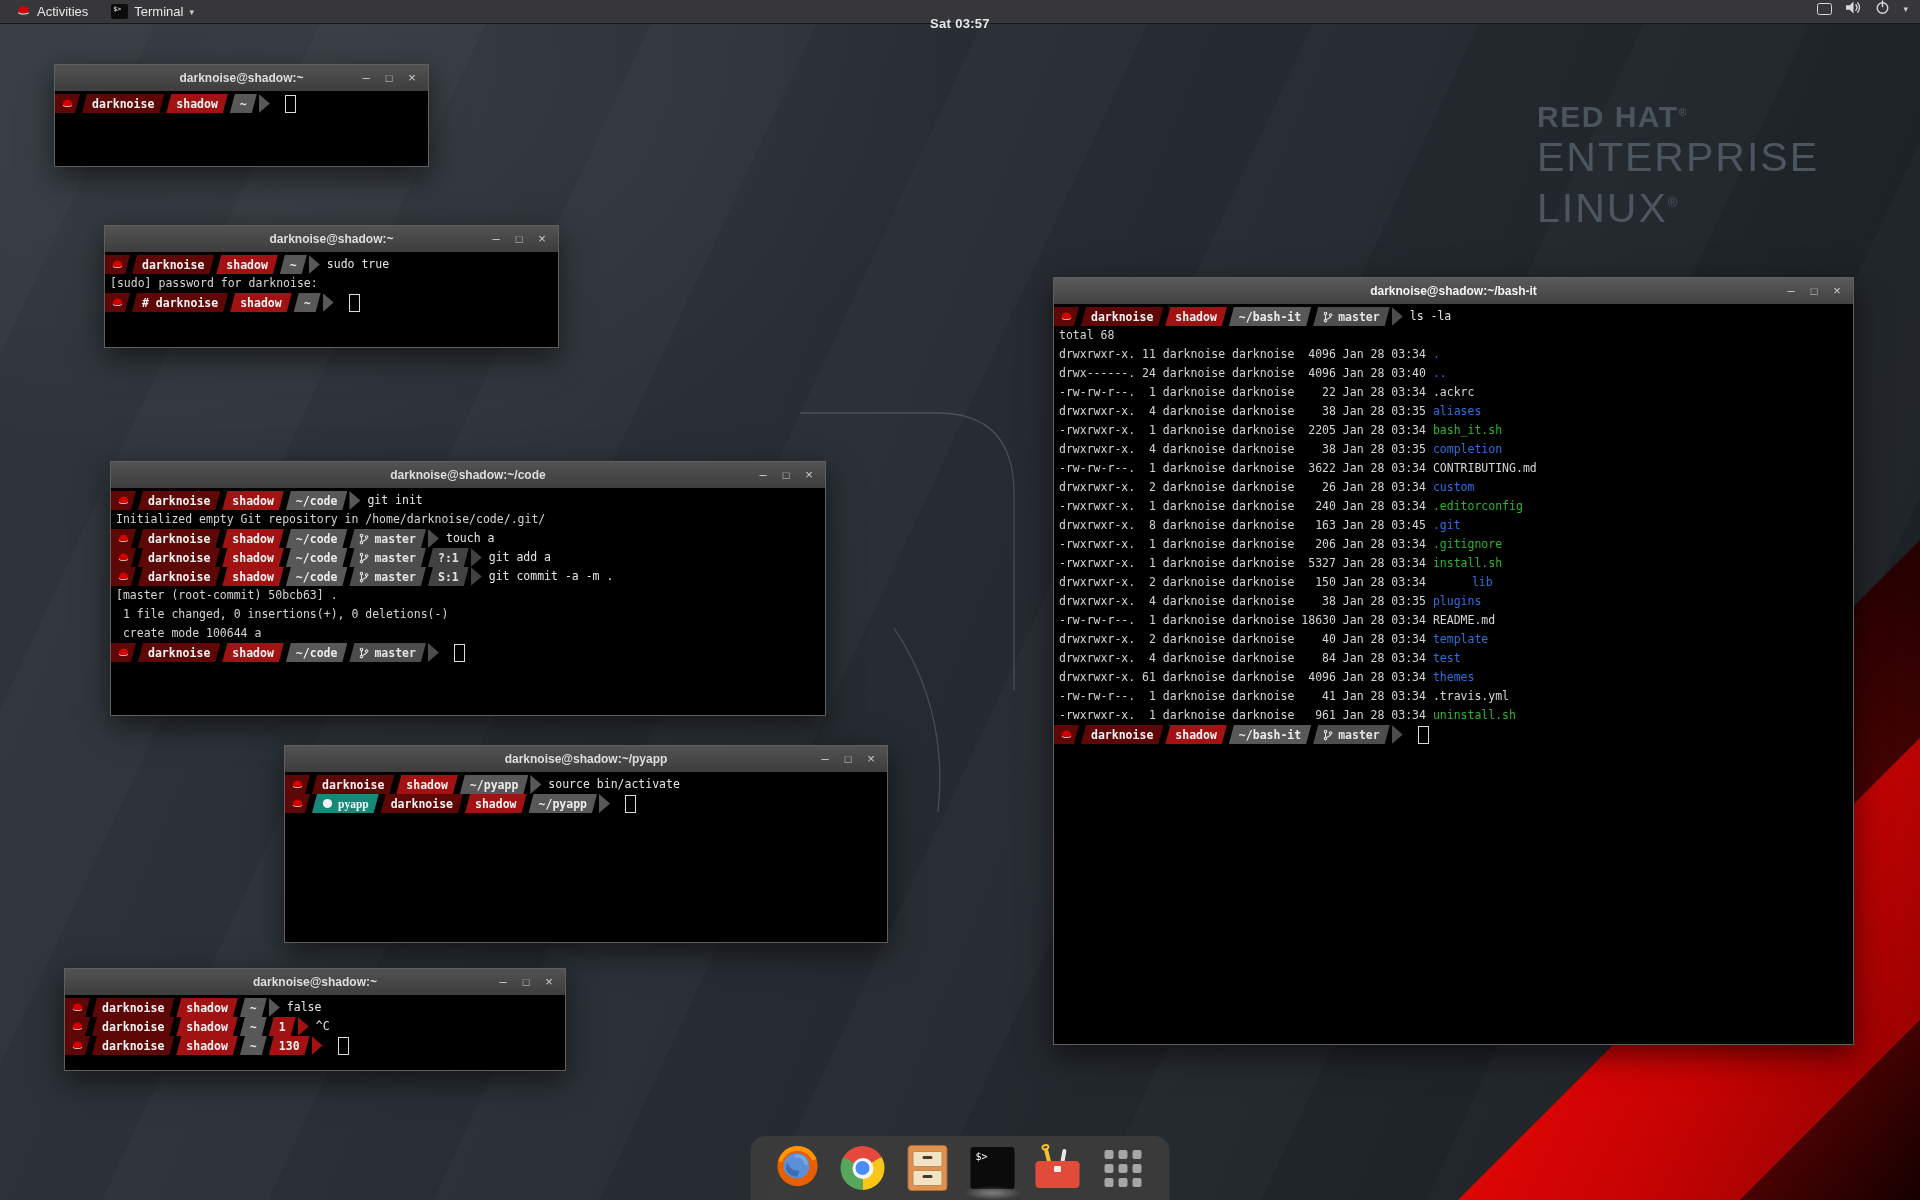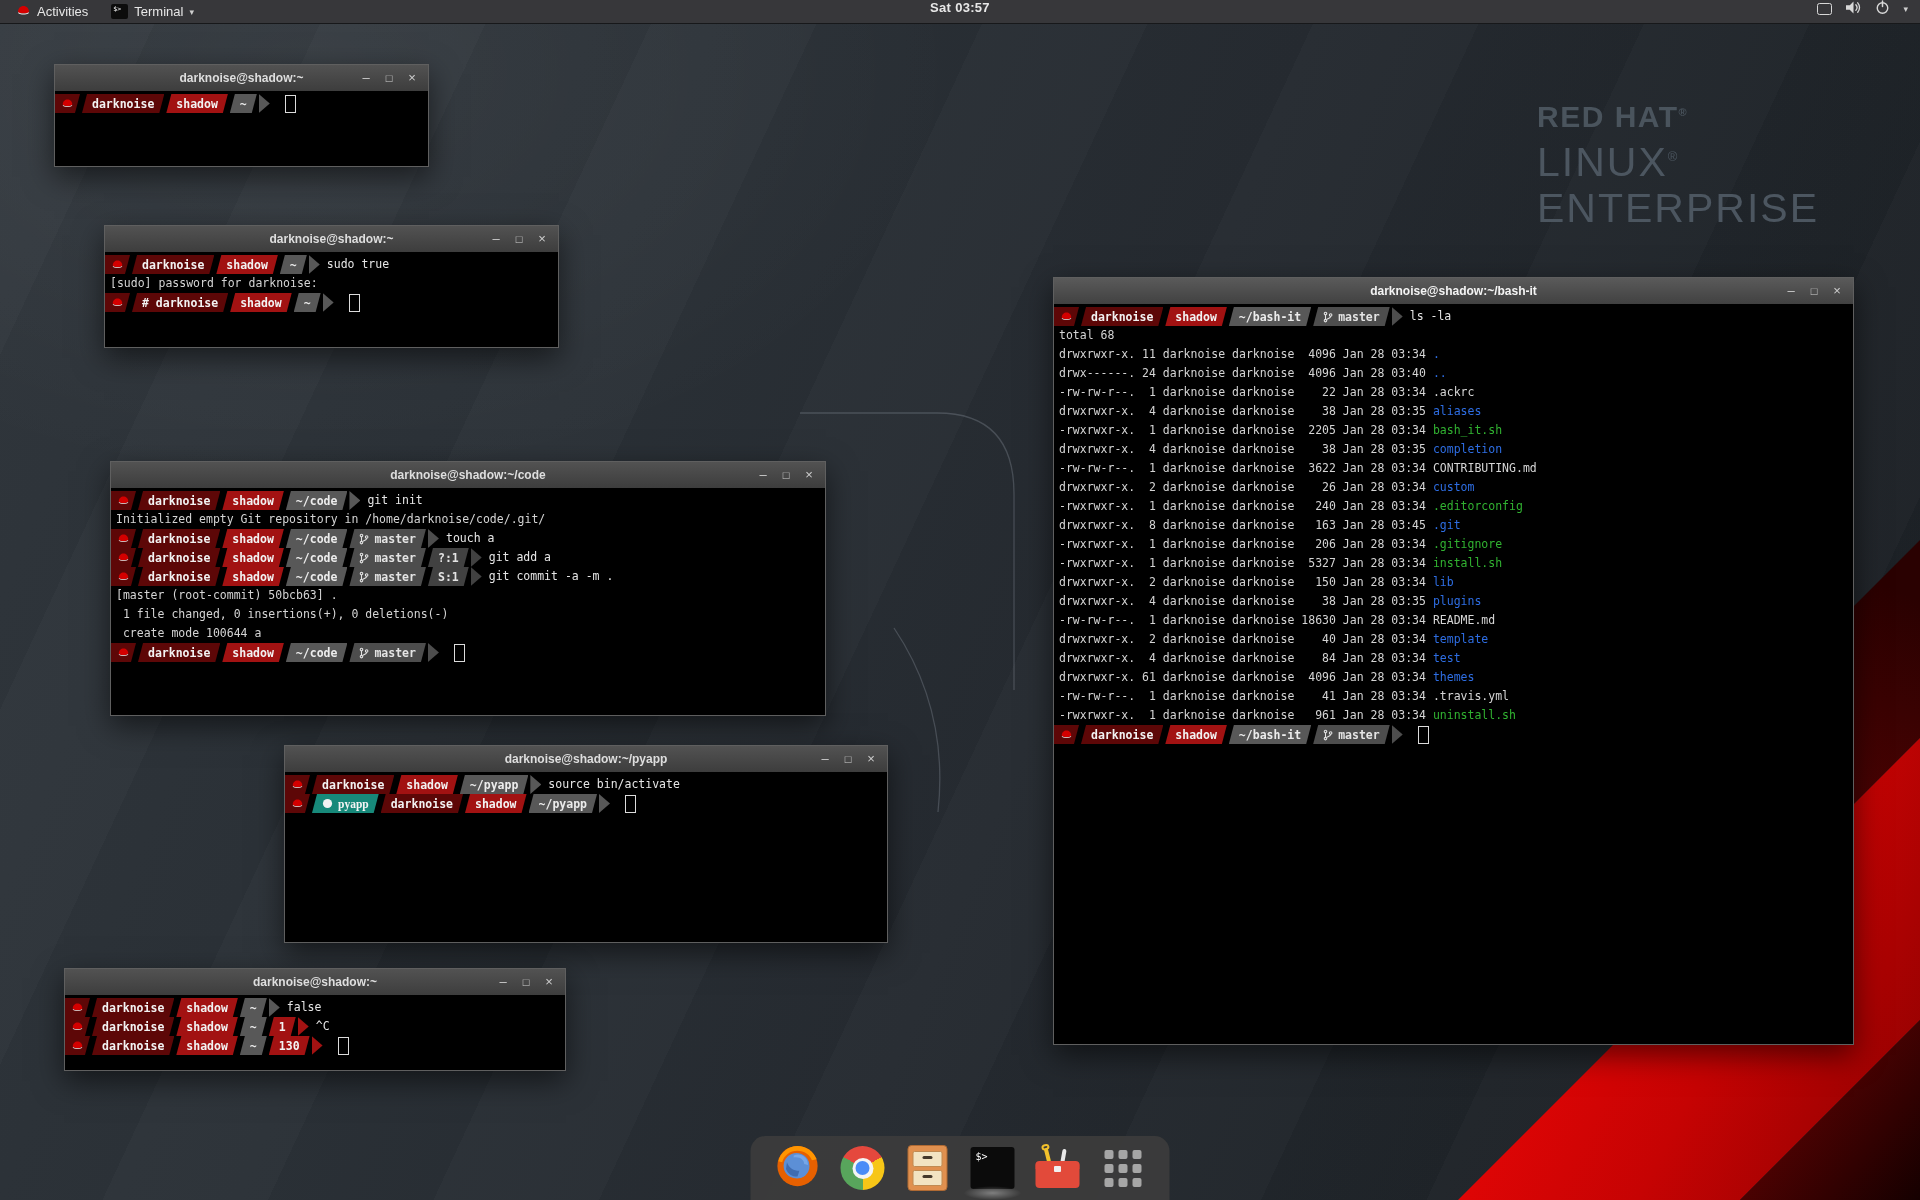--- a/index.html
+++ b/index.html
@@ -14,21 +14,21 @@
   
   .topbar{position:absolute;left:0;top:0;right:0;height:23px;background:#37373a;
     border-bottom:1px solid #17181a;display:flex;align-items:flex-start;color:#e7e7e7;
     font-size:13px;z-index:50;}
   .tb-left{display:flex;align-items:center;gap:6px;padding-left:8px;}
   .tb-activities{display:flex;align-items:center;gap:6px;padding:0 8px;height:23px;cursor:pointer;}
   .tb-appmenu{display:flex;align-items:center;gap:6px;padding:0 9px;height:23px;cursor:pointer;}
   .tb-tile{width:17px;height:15px;background:#0c0c0c;border-radius:2px;color:#fff;
     font:6.5px "DejaVu Sans Mono",monospace;padding:1px 0 0 2px;box-sizing:border-box;}
   .tb-chevron{font-size:9px;color:#cfcfcf;}
-  .tb-clock{position:absolute;left:50%;transform:translateX(-50%);font-weight:bold;font-size:13px;letter-spacing:.3px;cursor:pointer;}
+  .tb-clock{position:absolute;left:50%;transform:translateX(-50%);font-weight:bold;font-size:13px;letter-spacing:.3px;cursor:pointer;margin-top:16px;}
   .tb-right{margin-left:auto;display:flex;align-items:center;gap:13px;padding-right:12px;}
   .icon-display{width:13px;height:10px;border:1.6px solid #d8d8d8;border-radius:2.5px;}
   
   .rhel{position:absolute;left:1537px;top:100px;color:#4a545d;user-select:none;}
   .rhel .brand{font-weight:bold;font-size:30px;letter-spacing:1.5px;}
   .rhel .brand sup{font-size:11px;}
   .rhel .thin{font-size:41px;letter-spacing:2px;line-height:46px;color:#4c5660;}
   .rhel .thin sup{font-size:13px;}
   
   .window{position:absolute;background:#000;border:1px solid #5f5f5f;
@@ -111,22 +111,22 @@
     </g>
     <g>
       <polygon points="1700,760 1920,540 1920,738 1700,958" fill="url(#gWedge)"></polygon>
       <polygon points="1458,1200 1920,738 1920,1020 1740,1200" fill="url(#gBright)"></polygon>
       <polygon points="1740,1200 1920,1020 1920,1200" fill="url(#gCorner)"></polygon>
     </g>
   </svg>
 
   <div class="rhel">
     <div class="brand"><span>RED HAT</span><sup>®</sup></div>
+    <div class="thin">ENTERPRISE</div>
     <div class="thin"><span>LINUX</span><sup>®</sup></div>
-    <div class="thin">ENTERPRISE</div>
   </div>
 
   <div id="windows">
       <div class="window" style="left: 54px; top: 64px; width: 373px; height: 101px;">
         <div class="titlebar">
           <span>darknoise@shadow:~</span>
           <span class="winbtns">
             <span class="winbtn">–</span>
             <span class="winbtn max">□</span>
             <span class="winbtn">×</span>
@@ -406,21 +406,21 @@
           <div class="oline"><span>-rw-rw-r--.  1 darknoise darknoise    22 Jan 28 03:34 </span><span style="color: rgb(214, 214, 214);">.ackrc</span></div>
           <div class="oline"><span>drwxrwxr-x.  4 darknoise darknoise    38 Jan 28 03:35 </span><span style="color: rgb(46, 110, 228);">aliases</span></div>
           <div class="oline"><span>-rwxrwxr-x.  1 darknoise darknoise  2205 Jan 28 03:34 </span><span style="color: rgb(49, 178, 49);">bash_it.sh</span></div>
           <div class="oline"><span>drwxrwxr-x.  4 darknoise darknoise    38 Jan 28 03:35 </span><span style="color: rgb(46, 110, 228);">completion</span></div>
           <div class="oline"><span>-rw-rw-r--.  1 darknoise darknoise  3622 Jan 28 03:34 </span><span style="color: rgb(214, 214, 214);">CONTRIBUTING.md</span></div>
           <div class="oline"><span>drwxrwxr-x.  2 darknoise darknoise    26 Jan 28 03:34 </span><span style="color: rgb(46, 110, 228);">custom</span></div>
           <div class="oline"><span>-rwxrwxr-x.  1 darknoise darknoise   240 Jan 28 03:34 </span><span style="color: rgb(49, 178, 49);">.editorconfig</span></div>
           <div class="oline"><span>drwxrwxr-x.  8 darknoise darknoise   163 Jan 28 03:45 </span><span style="color: rgb(46, 110, 228);">.git</span></div>
           <div class="oline"><span>-rwxrwxr-x.  1 darknoise darknoise   206 Jan 28 03:34 </span><span style="color: rgb(49, 178, 49);">.gitignore</span></div>
           <div class="oline"><span>-rwxrwxr-x.  1 darknoise darknoise  5327 Jan 28 03:34 </span><span style="color: rgb(49, 178, 49);">install.sh</span></div>
-          <div class="oline"><span>drwxrwxr-x.  2 darknoise darknoise   150 Jan 28 03:34 </span><span style="color: rgb(46, 110, 228);">lib</span></div>
+          <div class="oline"><span>drwxrwxr-x.  2 darknoise darknoise   150 Jan 28 03:34 </span><span style="color: rgb(46, 110, 228); margin-left: 39px;">lib</span></div>
           <div class="oline"><span>drwxrwxr-x.  4 darknoise darknoise    38 Jan 28 03:35 </span><span style="color: rgb(46, 110, 228);">plugins</span></div>
           <div class="oline"><span>-rw-rw-r--.  1 darknoise darknoise 18630 Jan 28 03:34 </span><span style="color: rgb(214, 214, 214); text-align: right;">README.md</span></div>
           <div class="oline"><span>drwxrwxr-x.  2 darknoise darknoise    40 Jan 28 03:34 </span><span style="color: rgb(46, 110, 228);">template</span></div>
           <div class="oline"><span>drwxrwxr-x.  4 darknoise darknoise    84 Jan 28 03:34 </span><span style="color: rgb(46, 110, 228);">test</span></div>
           <div class="oline"><span>drwxrwxr-x. 61 darknoise darknoise  4096 Jan 28 03:34 </span><span style="color: rgb(46, 110, 228);">themes</span></div>
           <div class="oline"><span>-rw-rw-r--.  1 darknoise darknoise    41 Jan 28 03:34 </span><span style="color: rgb(214, 214, 214);">.travis.yml</span></div>
           <div class="oline"><span>-rwxrwxr-x.  1 darknoise darknoise   961 Jan 28 03:34 </span><span style="color: rgb(49, 178, 49);">uninstall.sh</span></div>
           <div class="pline">
             <span class="seg first" style="--bg: #5d0707; color: rgb(242, 242, 242);"><span class="icn"><svg viewBox="0 0 16 16" width="13" height="13">
                   <path d="M2.2 9.2c0-3.4 2.6-6 5.8-6s5.8 2.6 5.8 6c0 .9-2.6 1.9-5.8 1.9S2.2 10.1 2.2 9.2z" fill="#d40000"></path>

